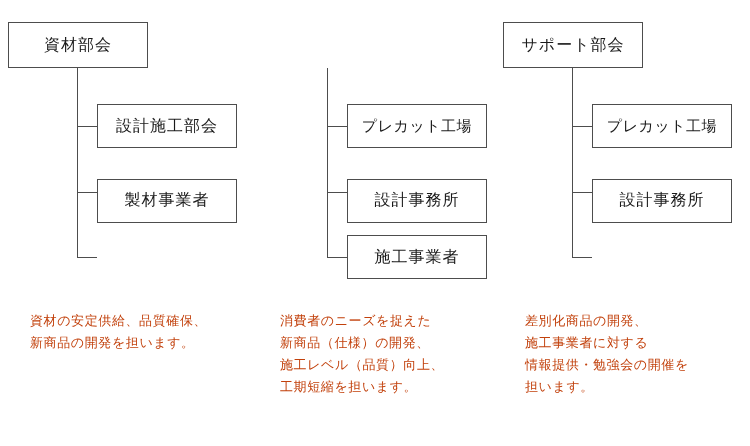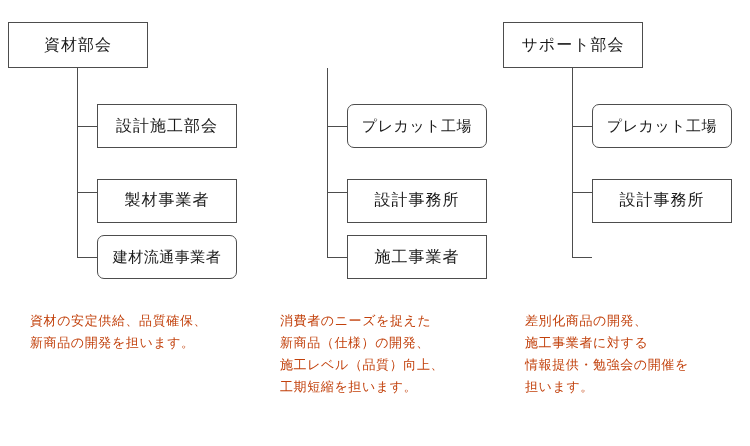--- a/index.html
+++ b/index.html
@@ -55,21 +55,20 @@
     width: 140px;
     height: 44px;
   }
   .node.child.r0 { top: 104px; }
   .node.child.r1 { top: 179px; font-family: Liberation Mono, monospace; }
   .node.child.r2 { top: 235px; }
 
   .node.child.wide {
     font-size: 15px;
     letter-spacing: 0.5px;
-    border-radius: 7px;
   }
 
   
   .trunk {
     position: absolute;
     left: 77px;
     top: 68px;
     width: 1px;
     background: #4d4d4d;
     height: 189px;
@@ -107,21 +106,20 @@
 <div id="diagram">
 
   <div class="column col-1">
     <div class="node header">資材部会</div>
     <div class="trunk"></div>
     <div class="stub r0"></div>
     <div class="stub r1"></div>
     <div class="stub r2"></div>
     <div class="node child r0">設計施工部会</div>
     <div class="node child r1">製材事業者</div>
-    <div class="node child r2 wide">建材流通事業者</div>
     <div class="caption">
       <span class="cline">資材の安定供給、品質確保、</span>
       <span class="cline">新商品の開発を担います。</span>
     </div>
   </div>
 
   <div class="column col-2">
     <div class="trunk"></div>
     <div class="stub r0"></div>
     <div class="stub r1"></div>

